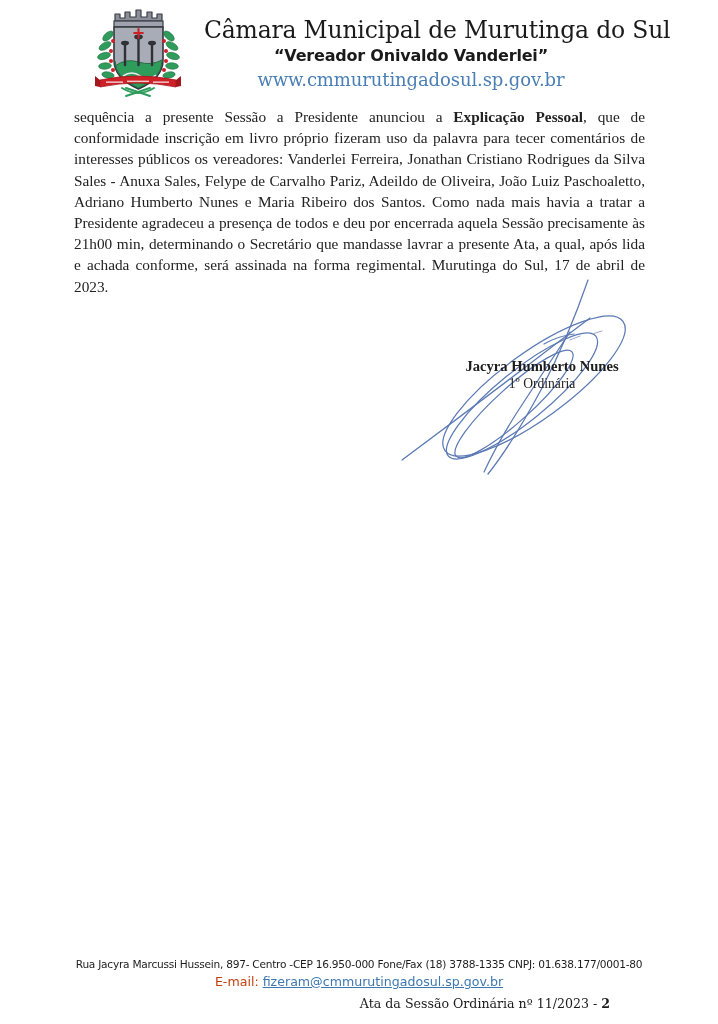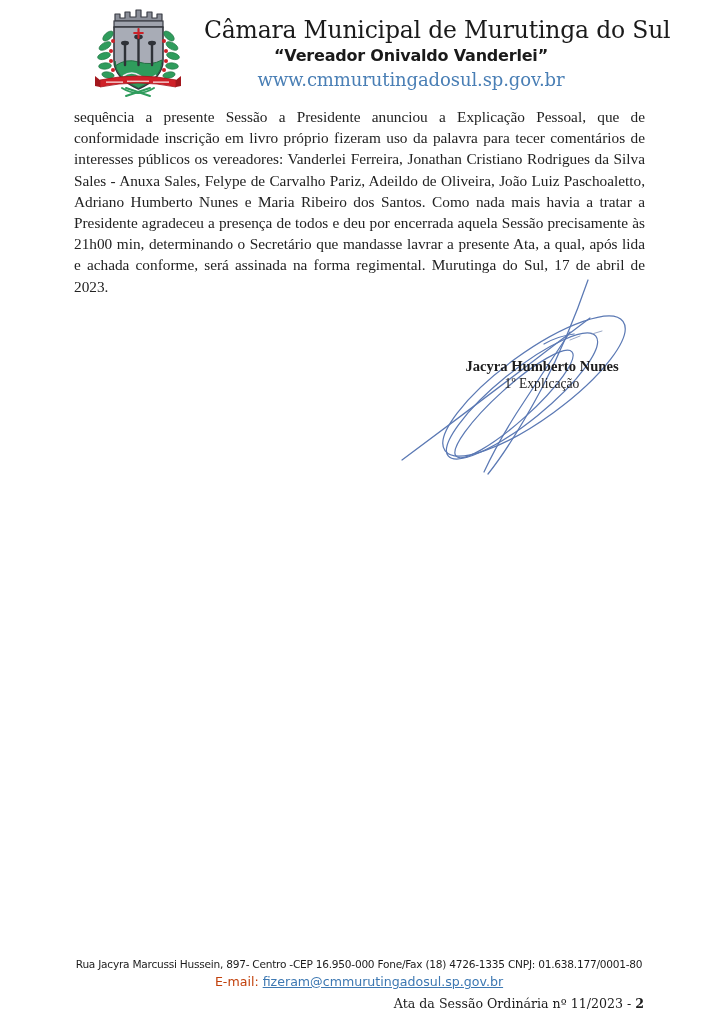--- a/index.html
+++ b/index.html
@@ -76,21 +76,21 @@
     left: 74px;
     top: 106px;
     width: 571px;
     font-size: 15.3px;
     line-height: 21.2px;
     text-align: justify;
     text-justify: inter-word;
     color: #222222;
     hyphens: none;
   }
-  .body-text b { font-weight: 400; }
+  .body-text b { font-weight: 700; }
 
   
   .sig-block {
     position: absolute;
     text-align: center;
   }
   .sig-left  { left: 70px;  top: 278px; width: 310px; height: 200px; }
   .sig-right { left: 392px; top: 278px; width: 300px; height: 200px; }
 
   .sig-canvas {
@@ -150,21 +150,21 @@
   .footer-email-link {
     color: #3d78b2;
     text-decoration: underline;
     text-underline-offset: 1px;
   }
   .page-ref {
     position: absolute;
     left: 0;
     top: 996px;
     width: 718px;
-    padding-right: 74px;
+    padding-right: 108px;
     box-sizing: border-box;
     text-align: right;
     font-family: "DejaVu Serif", "Liberation Serif", serif;
     font-size: 12.6px;
     color: #1c1c1c;
     white-space: nowrap;
   }
   .page-ref .page-num { font-weight: 700; }
 </style>
 </head>
@@ -268,26 +268,26 @@
         <path d="M10 182 Q80 130 148 78 Q182 52 198 40"></path>
         <path d="M152 66 Q166 58 182 56"></path>
       </g>
       <g stroke="#9aa8c6" stroke-width="1" fill="none" stroke-linecap="round">
         <path d="M178 62 L188 58"></path>
         <path d="M200 56 L210 53"></path>
       </g>
     </svg>
     <div class="sig-names">
       <div class="sig-name">Jacyra Humberto Nunes</div>
-      <div class="sig-role">1º Explicação</div>
+      <div class="sig-role">1º Ordinária</div>
     </div>
   </div>
 
   <div class="footer">
-    <div class="footer-address">Rua Jacyra Marcussi Hussein, 897- Centro -CEP 16.950-000 Fone/Fax (18) 4726-1335 CNPJ: 01.638.177/0001-80</div>
+    <div class="footer-address">Rua Jacyra Marcussi Hussein, 897- Centro -CEP 16.950-000 Fone/Fax (18) 3788-1335 CNPJ: 01.638.177/0001-80</div>
     <div class="footer-email-line">
       <span class="footer-email-label">E-mail:</span>
       <span class="footer-email-link">fizeram@cmmurutingadosul.sp.gov.br</span>
     </div>
   </div>
 
   <div class="page-ref">
     <span>Ata da Sessão Ordinária nº 11/2023  -</span>
     <span class="page-num">2</span>
   </div>

